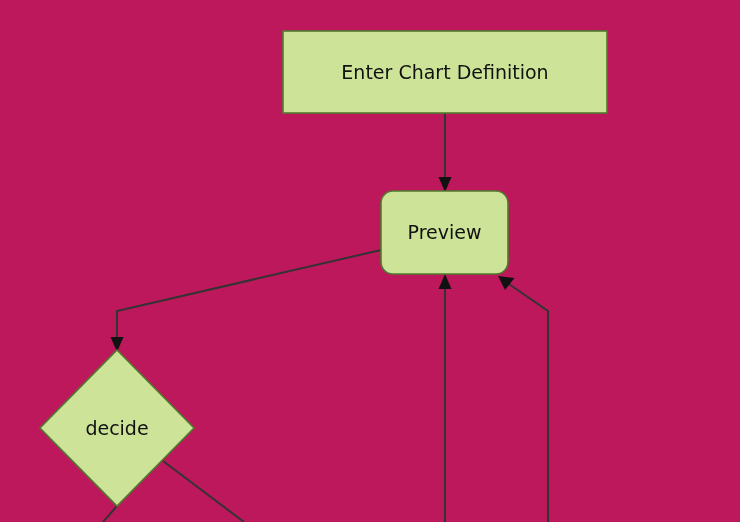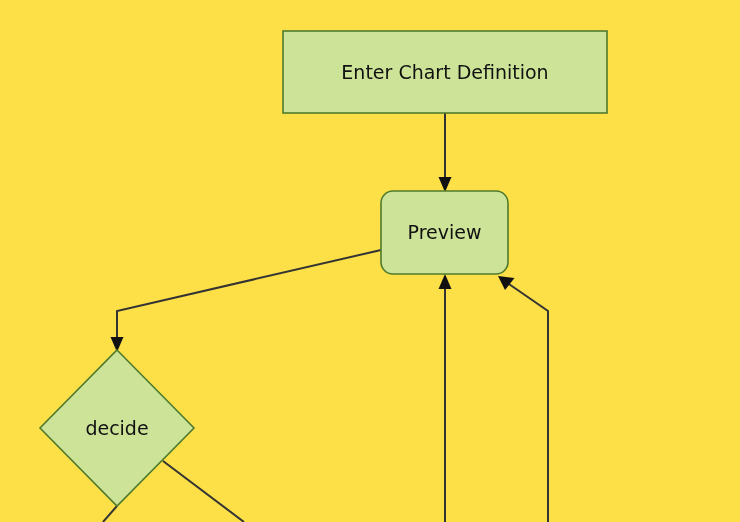--- a/index.html
+++ b/index.html
@@ -8,21 +8,21 @@
     padding: 0;
     background: #ffffff;
   }
   body {
     font-family: "DejaVu Sans", "Liberation Sans", sans-serif;
   }
   #canvas {
     position: relative;
     width: 740px;
     height: 522px;
-    background: #fde047;
+    background: #be185d;
     overflow: hidden;
   }
   #flow-svg {
     position: absolute;
     top: 0;
     left: 0;
     width: 740px;
     height: 522px;
     display: block;
   }

